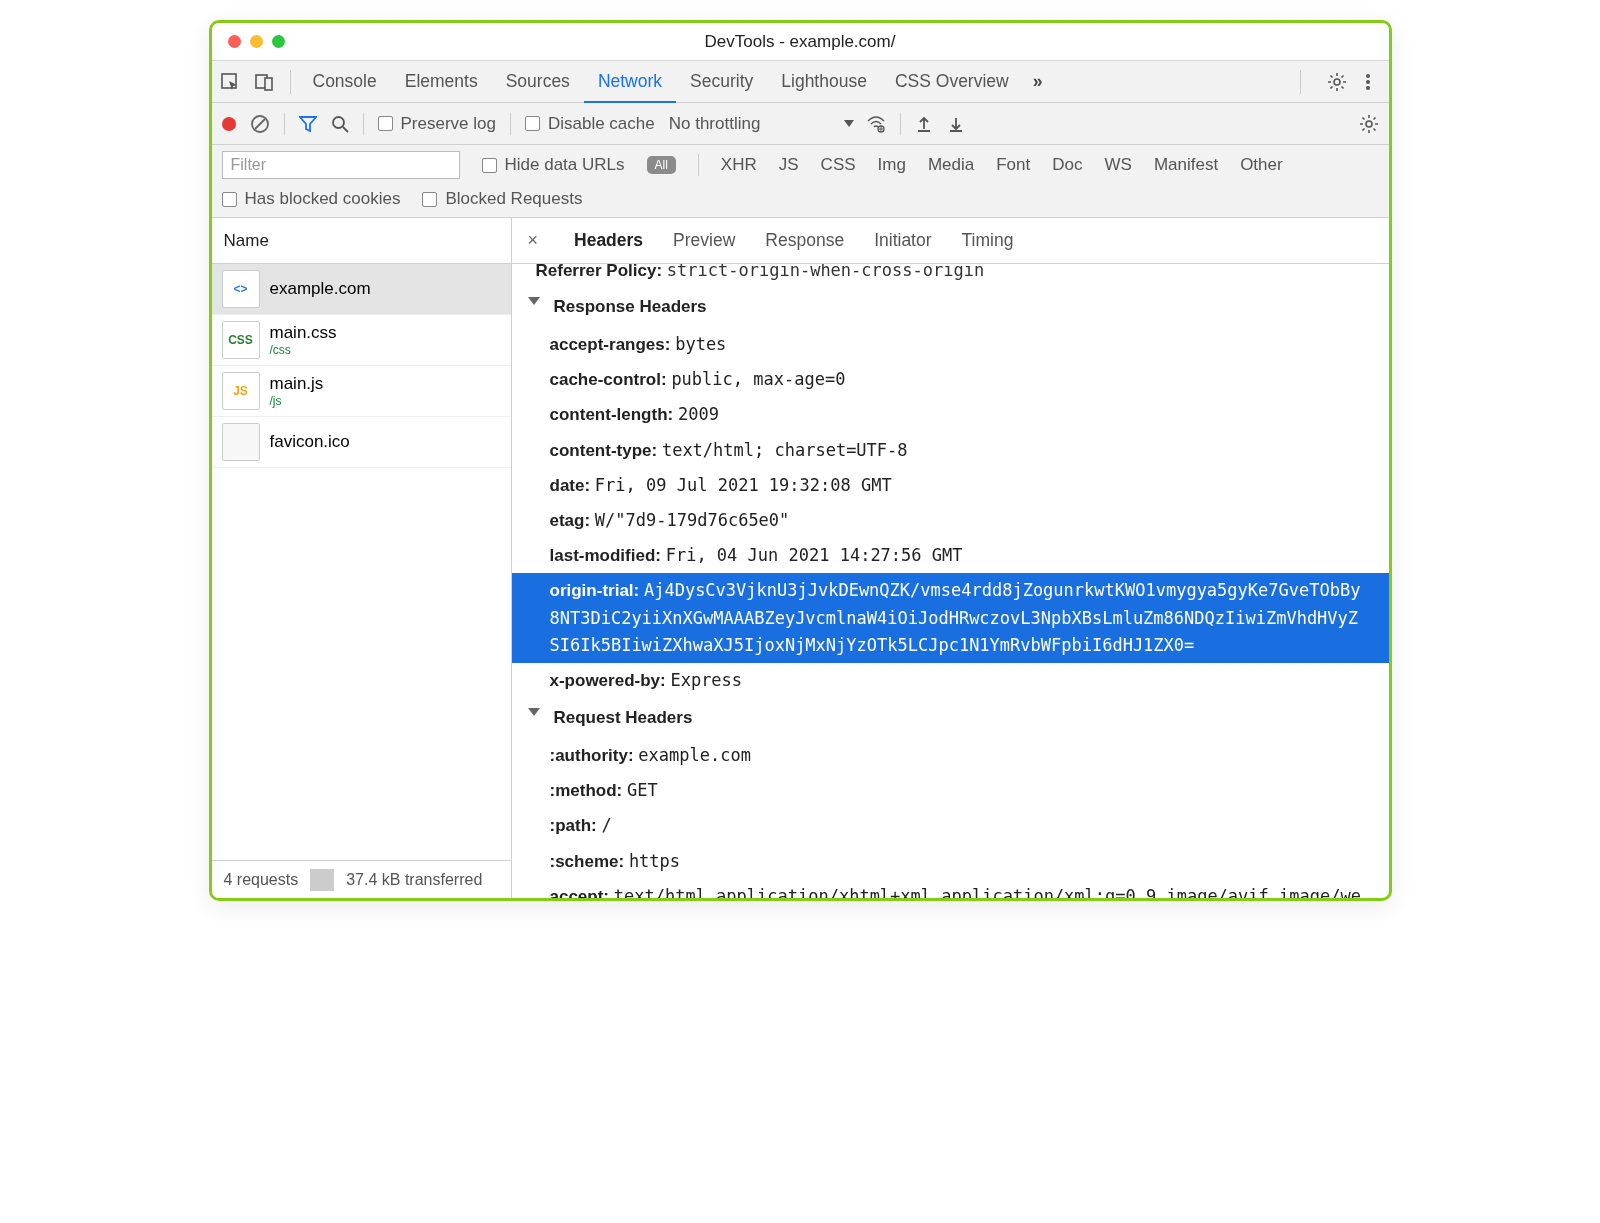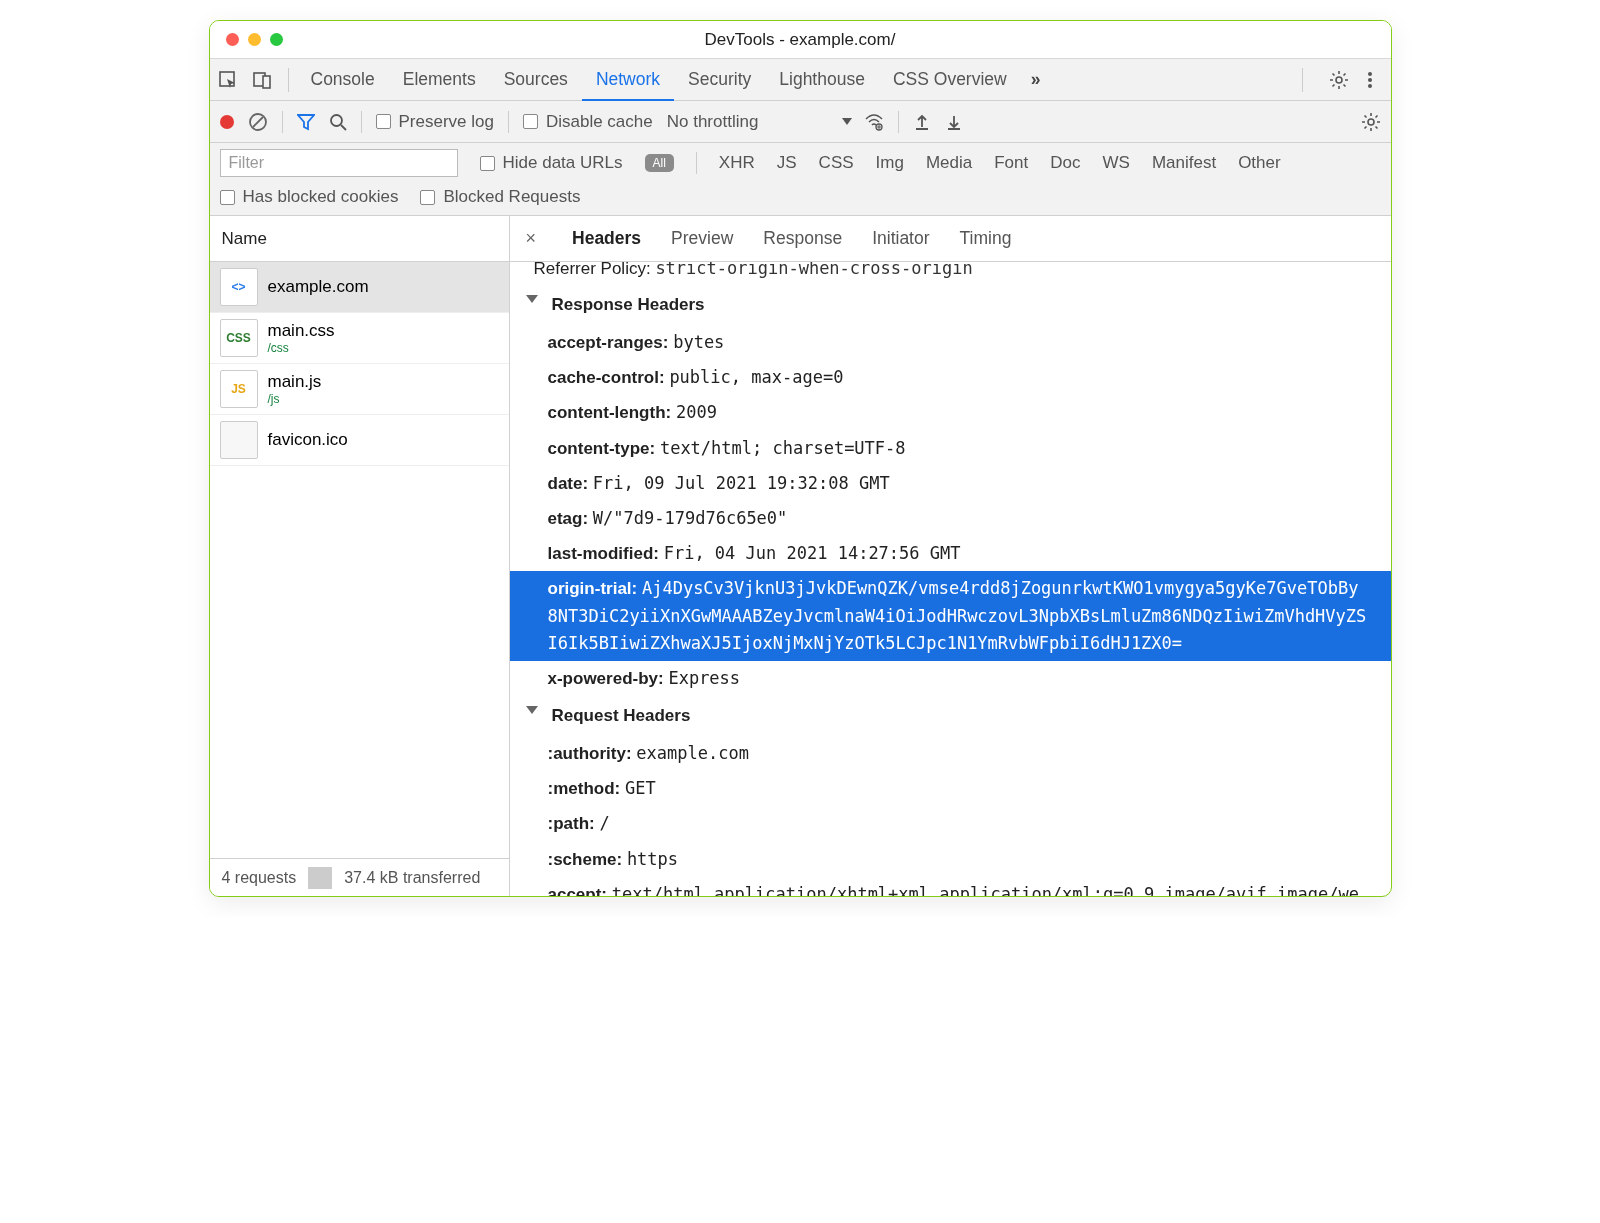--- a/index.html
+++ b/index.html
@@ -1,17 +1,17 @@
 <!DOCTYPE html>
 <html><head>
 <meta charset="utf-8">
 <style>
 *{box-sizing:border-box;margin:0;padding:0;font-family:-apple-system,BlinkMacSystemFont,"Segoe UI",Helvetica,Arial,sans-serif}
 body{background:#fff;display:flex;justify-content:center;align-items:flex-start;padding:20px}
-.window{width:1183px;border:1px solid #84cc16;border-radius:10px;overflow:hidden;box-shadow:0 6px 24px rgba(0,0,0,.08);background:#fff}
+.window{width:1183px;border:3px solid #84cc16;border-radius:10px;overflow:hidden;box-shadow:0 6px 24px rgba(0,0,0,.08);background:#fff}
 .titlebar{height:38px;background:#fff;border-bottom:1px solid #d8d8d8;display:flex;align-items:center;position:relative}
 .traffic{display:flex;gap:9px;padding-left:16px}
 .light{width:13px;height:13px;border-radius:50%}
 .red{background:#ff5f57}.yellow{background:#febc2e}.green{background:#28c840}
 .title{position:absolute;left:50%;transform:translateX(-50%);font-size:17px;color:#222}
 .tabbar{display:flex;align-items:center;height:42px;background:#f2f2f2;border-bottom:1px solid #d0d0d0;padding:0 8px;font-size:17.5px;color:#444}
 .tabbar .left-icons{display:flex;align-items:center;gap:14px;padding-right:8px}
 .tabbar .divider{width:1px;height:24px;background:#ccc;margin:0 8px}
 .tabbar .tab{padding:0 14px;height:100%;display:flex;align-items:center;cursor:pointer;color:#555}
 .tabbar .tab.active{color:#1a73e8;border-bottom:2.5px solid #1a73e8;margin-bottom:-1px}
@@ -44,21 +44,21 @@
 .sidefoot{height:38px;border-top:1px solid #d0d0d0;display:flex;align-items:center;font-size:16px;color:#555}
 .sidefoot span{padding:0 12px}
 .sidefoot .sep{width:1px;height:22px;background:#ccc}
 .details{flex:1;display:flex;flex-direction:column;overflow:hidden}
 .dtabs{height:46px;display:flex;align-items:center;border-bottom:1px solid #d0d0d0;padding:0 10px;font-size:17.5px;color:#555;gap:30px;background:#fff}
 .dtabs .dx{color:#666;padding:0 6px;cursor:pointer;font-size:18px}
 .dtabs .dtab{cursor:pointer}
 .dtabs .dtab.active{color:#222;font-weight:600}
 .dbody{flex:1;overflow:auto;font-size:17px;color:#222;padding-bottom:8px}
 .cutoff{padding:6px 24px;font-weight:700;color:#222}
-.cutoff .lbl{font-weight:400}.cutoff .val{font-family:"Menlo",monospace;font-weight:400;color:#333}
+.cutoff .lbl{font-weight:700}.cutoff .val{font-family:"Menlo",monospace;font-weight:400;color:#333}
 .section{padding:10px 16px;font-weight:700;color:#222;display:flex;align-items:flex-start;gap:14px}
 .caret{width:0;height:0;border-left:6px solid transparent;border-right:6px solid transparent;border-top:8px solid #666}
 .hrow{padding:4px 24px 4px 38px;display:block;line-height:1.6}
 .hrow .k{font-weight:700;color:#222}
 .hrow .v{font-family:"Menlo","Consolas",monospace;color:#222;word-break:break-all}
 .hrow.selected{background:#1a6fe0;color:#fff}
 .hrow.selected .k,.hrow.selected .v{color:#fff}
 svg{display:block}
 </style>
 </head>

